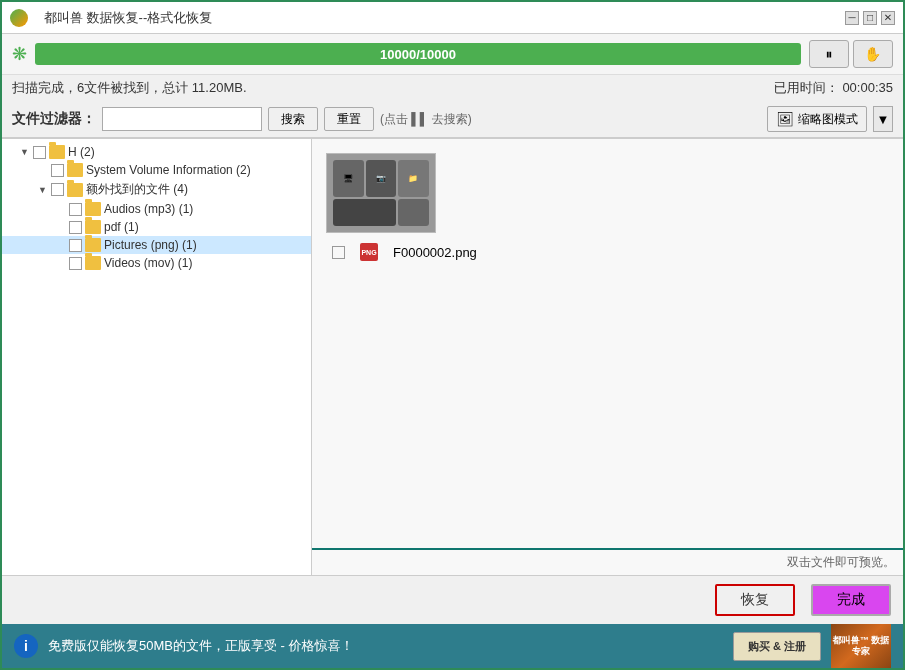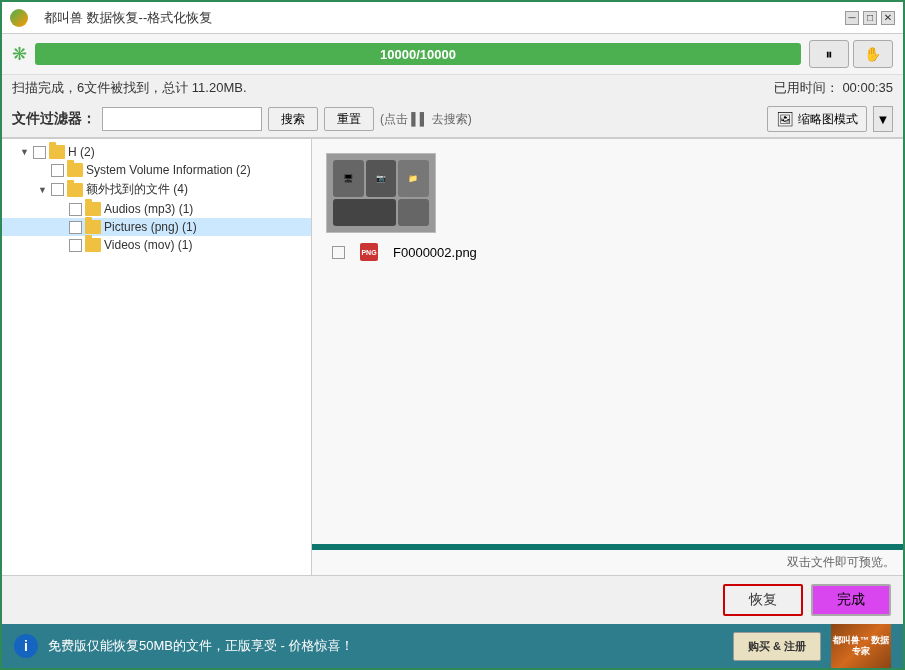--- a/index.html
+++ b/index.html
@@ -278,26 +278,26 @@
       font-size: 9px;
       color: white;
       font-weight: bold;
       flex-shrink: 0;
     }
     .preview-hint {
       text-align: right;
       padding: 4px 8px;
       font-size: 12px;
       color: #666;
-      border-top: 6px solid #0f766e;
+      border-top: 2px solid #0f766e;
     }
     .bottom-buttons {
       display: flex;
       justify-content: flex-end;
-      gap: 8px;
+      gap: 16px;
       padding: 8px 12px;
       background: #f0f0f0;
       border-top: 1px solid #ccc;
     }
     .bottom-btn {
       width: 80px;
       height: 32px;
       font-size: 14px;
       border: 2px solid #aaa;
       background: #d946ef;
@@ -439,20 +439,26 @@
         <span class="tree-label">额外找到的文件 (4)</span>
       </div>
 
       <div class="tree-item indent-3">
         <span class="expand-arrow"></span>
         <div class="checkbox"></div>
         <div class="folder-icon folder-icon-yellow"></div>
         <span class="tree-label">Audios (mp3) (1)</span>
       </div>
 
+      <div class="tree-item indent-3">
+        <span class="expand-arrow"></span>
+        <div class="checkbox"></div>
+        <div class="folder-icon folder-icon-yellow"></div>
+        <span class="tree-label">pdf (1)</span>
+      </div>
 
       <div class="tree-item indent-3 selected">
         <span class="expand-arrow"></span>
         <div class="checkbox"></div>
         <div class="folder-icon folder-icon-yellow"></div>
         <span class="tree-label">Pictures (png) (1)</span>
       </div>
 
       <div class="tree-item indent-3">
         <span class="expand-arrow"></span>

